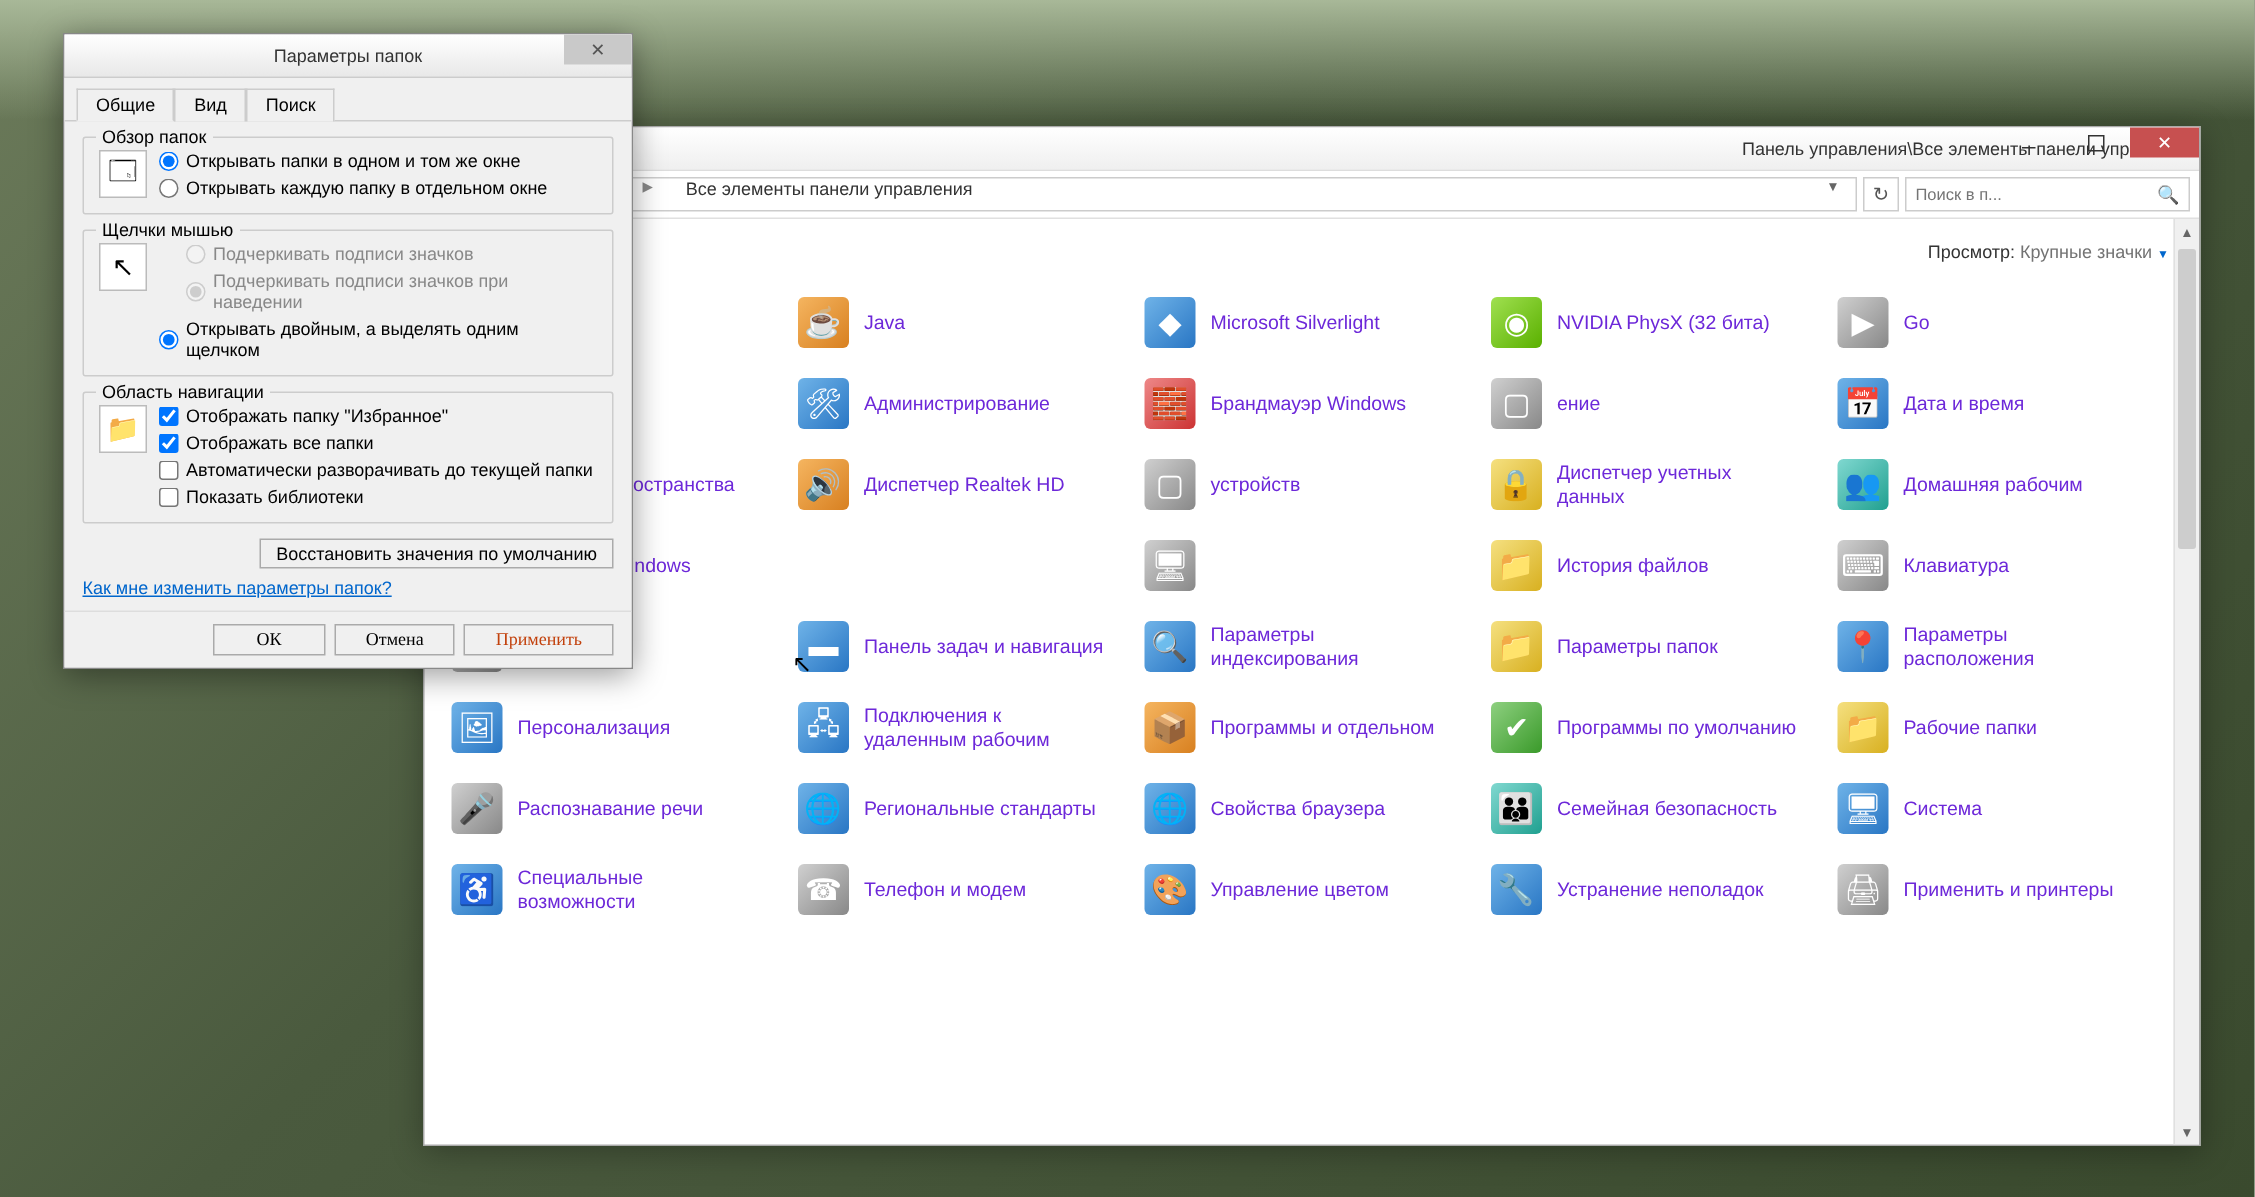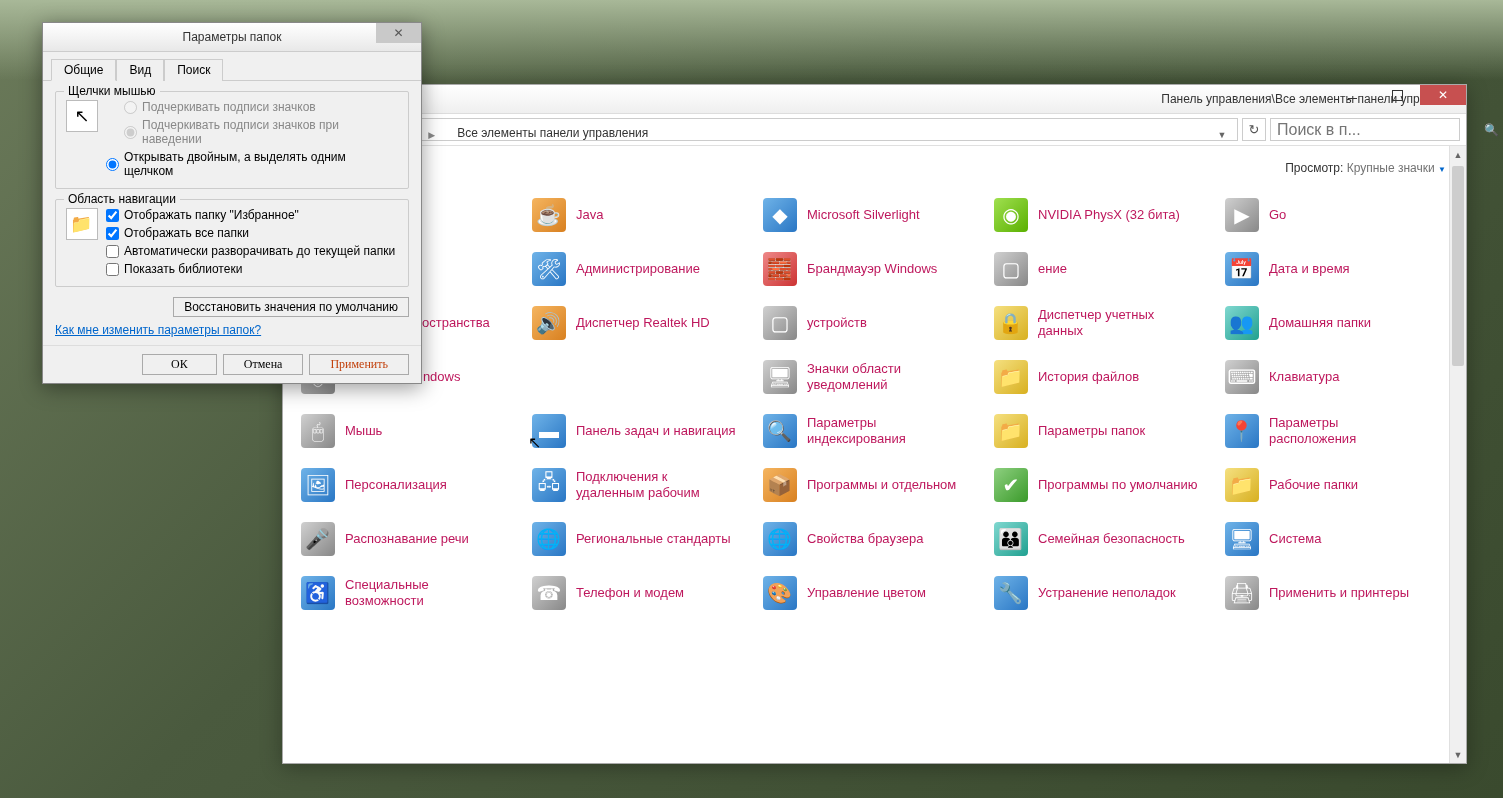--- a/index.html
+++ b/index.html
@@ -12,39 +12,39 @@
 .main-titlebar { height: 29px; background: linear-gradient(180deg, #fff 0%, #efefef 100%); border-bottom: 1px solid #ddd; display: flex; align-items: center; position: relative; }
 .main-titlebar-title { flex: 1; text-align: right; font-size: 12px; color: #333; }
 .win-buttons { position: absolute; right: 0; top: 0; display: flex; }
 .win-btn { width: 45px; height: 20px; display: flex; align-items: center; justify-content: center; font-size: 11px; cursor: pointer; }
 .win-btn.min::before { content: ''; width: 9px; height: 1px; background: #333; margin-top: 6px; }
 .win-btn.max::before { content: ''; width: 9px; height: 9px; border: 1px solid #333; }
 .win-btn.close { background: #c75050; color: #fff; width: 46px; }
 .win-btn.close::before { content: '✕'; font-size: 12px; }
 
 .addr-bar { height: 32px; border-bottom: 1px solid #e0e0e0; display: flex; align-items: center; padding: 3px 6px; gap: 4px; }
-.breadcrumb { flex: 1; height: 23px; border: 1px solid #ccc; display: flex; align-items: flex-end; padding: 0 6px; font-size: 12px; color: #333; gap: 22px; }
+.breadcrumb { flex: 1; height: 23px; border: 1px solid #ccc; display: flex; align-items: flex-start; padding: 0 6px; font-size: 12px; color: #333; gap: 22px; }
 .breadcrumb .sep { color: #888; font-size: 9px; }
 .breadcrumb-dd { width: 18px; display: flex; align-items: center; justify-content: center; color: #666; font-size: 9px; }
 .refresh-btn { width: 24px; height: 23px; border: 1px solid #ccc; display: flex; align-items: center; justify-content: center; font-size: 13px; color: #555; }
 .search-box { width: 190px; height: 23px; border: 1px solid #ccc; display: flex; align-items: center; padding: 0 6px; }
-.search-box input { border: none; outline: none; flex: 1; font-size: 16px; color: #a16207; background: transparent; }
+.search-box input { border: none; outline: none; flex: 1; font-size: 11px; color: #a16207; background: transparent; }
 .search-box .mag { color: #777; font-size: 12px; }
 
 .content-area { padding: 14px 20px 14px 18px; height: calc(100% - 61px); overflow: hidden; position: relative; }
 .content-header { display: flex; justify-content: space-between; align-items: center; margin-bottom: 22px; }
 .content-title { color: #1a6b1a; font-size: 13px; }
 .view-toggle { font-size: 12px; color: #333; }
 .view-toggle a { color: #737373; text-decoration: none; }
 .view-toggle .dd { font-size: 8px; color: #0066cc; }
 
 .cp-grid { display: grid; grid-template-columns: repeat(5, 1fr); column-gap: 10px; row-gap: 18px; }
 .cp-item { display: flex; align-items: center; gap: 10px; cursor: pointer; min-height: 36px; }
 .cp-icon { width: 34px; height: 34px; flex-shrink: 0; border-radius: 4px; display: flex; align-items: center; justify-content: center; font-size: 20px; }
-.cp-label { color: #be185d; font-size: 13px; line-height: 1.25; max-width: 160px; }
+.cp-label { color: #6d28d9; font-size: 13px; line-height: 1.25; max-width: 160px; }
 
 .scrollbar-v { position: absolute; right: 0; top: 0; bottom: 0; width: 17px; background: #f0f0f0; border-left: 1px solid #e0e0e0; }
 .scrollbar-thumb { position: absolute; left: 2px; right: 2px; top: 20px; height: 200px; background: #cdcdcd; border-radius: 2px; }
 .scrollbar-arrow { position: absolute; left: 0; right: 0; height: 17px; display: flex; align-items: center; justify-content: center; font-size: 9px; color: #666; }
 .scrollbar-arrow.up { top: 0; }
 .scrollbar-arrow.down { bottom: 0; }
 
 
 .dialog { position: absolute; top: 22px; left: 42px; width: 380px; background: #f0f0f0; border: 1px solid #888; box-shadow: 0 4px 20px rgba(0,0,0,0.4); }
 .dialog-titlebar { height: 29px; background: linear-gradient(180deg, #fff 0%, #e8e8e8 100%); display: flex; align-items: center; justify-content: center; position: relative; border-bottom: 1px solid #ccc; }
@@ -174,33 +174,32 @@
         <div class="cp-item">
           <div class="cp-icon ic-gray">▢</div>
           <div class="cp-label">устройств</div>
         </div>
         <div class="cp-item">
           <div class="cp-icon ic-yellow">🔒</div>
           <div class="cp-label">Диспетчер учетных данных</div>
         </div>
         <div class="cp-item">
           <div class="cp-icon ic-teal">👥</div>
-          <div class="cp-label">Домашняя папки</div>
+          <div class="cp-label">Домашняя рабочим</div>
         </div>
         <div class="cp-item">
           <div class="cp-icon ic-gray">🛡</div>
           <div class="cp-label">Защитник Windows</div>
         </div>
         <div class="cp-item" style="visibility: hidden;">
           <div class="cp-icon "></div>
           <div class="cp-label"></div>
         </div>
         <div class="cp-item">
           <div class="cp-icon ic-gray">🖥</div>
-          <div class="cp-label">Значки области уведомлений</div>
         </div>
         <div class="cp-item">
           <div class="cp-icon ic-yellow">📁</div>
           <div class="cp-label">История файлов</div>
         </div>
         <div class="cp-item">
           <div class="cp-icon ic-gray">⌨</div>
           <div class="cp-label">Клавиатура</div>
         </div>
         <div class="cp-item">
@@ -297,20 +296,36 @@
     <span>Параметры папок</span>
     <div class="dialog-close">✕</div>
   </div>
   <div class="tab-inner">
     <div class="tabs">
       <div class="tab active">Общие</div>
       <div class="tab">Вид</div>
       <div class="tab">Поиск</div>
     </div>
     <div class="dialog-body">
+      <div class="group">
+        <span class="group-title">Обзор папок</span>
+        <div class="group-row">
+          <div class="group-icon">🗔</div>
+          <div class="opts">
+            <label class="opt">
+                <input type="radio" name="g1" checked="" style="">
+                <span>Открывать папки в одном и том же окне</span>
+              </label>
+            <label class="opt">
+                <input type="radio" name="g1" style="">
+                <span>Открывать каждую папку в отдельном окне</span>
+              </label>
+          </div>
+        </div>
+      </div>
       <div class="group">
         <span class="group-title">Щелчки мышью</span>
         <div class="group-row">
           <div class="group-icon">↖</div>
           <div class="opts">
             <label class="opt indent">
                 <input type="radio" name="g2s" disabled="" style="">
                 <span>Подчеркивать подписи значков</span>
               </label>
             <label class="opt indent">

